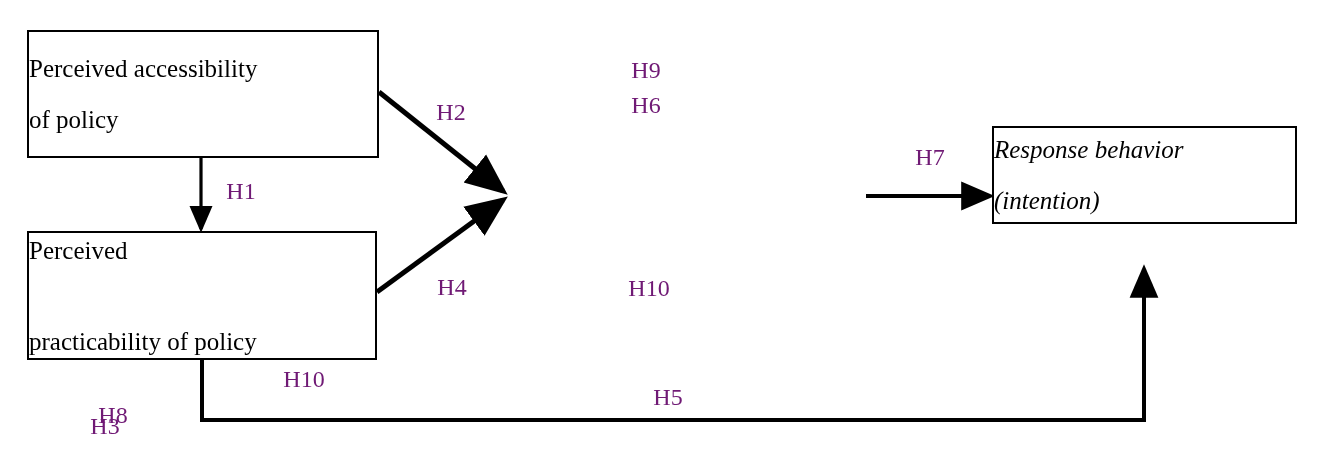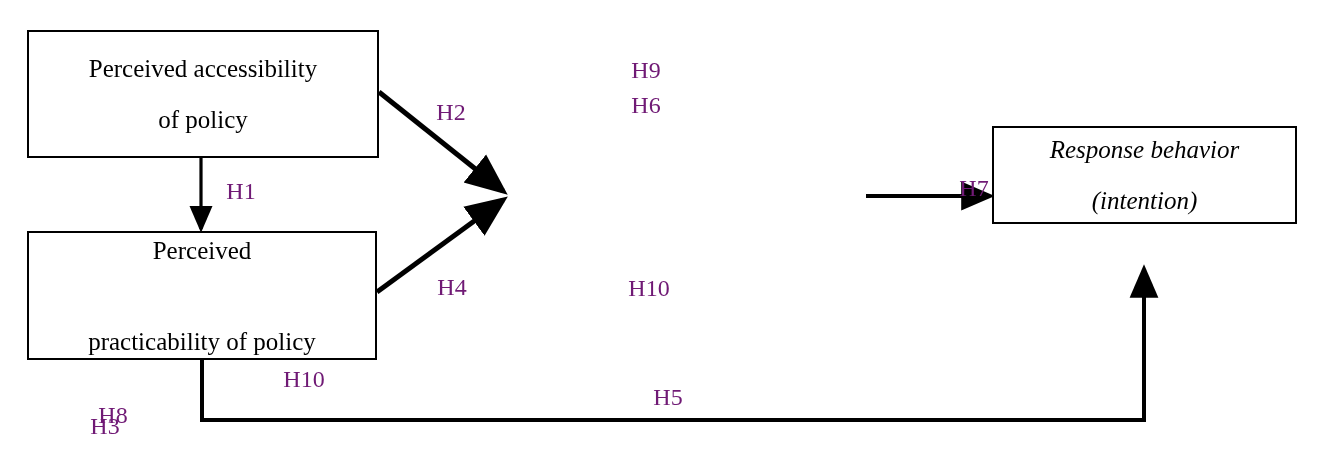--- a/index.html
+++ b/index.html
@@ -22,21 +22,21 @@
     width: 1324px;
     height: 449px;
   }
   .node-box {
     position: absolute;
     box-sizing: border-box;
     border: 2px solid #000000;
     background: #ffffff;
     display: flex;
     flex-direction: column;
-    align-items: center;
+    align-items: flex-start;
     justify-content: center;
     text-align: center;
     color: #000000;
     font-size: 25px;
     line-height: 1.0;
   }
   .node-line {
     display: block;
     white-space: nowrap;
   }
@@ -88,21 +88,21 @@
 
 
   <div class="node-box" style="left:992px; top:126px; width:305px; height:98px;font-style:italic;">
     <span class="node-line">Response behavior</span>
     <span class="node-line">(intention)</span>
   </div>
 
   <span class="edge-label" style="left:241px; top:191px;">H1</span>
   <span class="edge-label" style="left:451px; top:112px;">H2</span>
   <span class="edge-label" style="left:452px; top:287px;">H4</span>
-  <span class="edge-label" style="left:930px; top:188px;margin-left:44px;">H7</span>
+  <span class="edge-label" style="left:930px; top:157px;">H7</span>
   <span class="edge-label" style="left:668px; top:397px;">H5</span>
 
   <span class="edge-label" style="left:646px; top:70px;">H9</span>
   <span class="edge-label" style="left:646px; top:105px;">H6</span>
   <span class="edge-label" style="left:649px; top:288px;">H10</span>
   <span class="edge-label" style="left:105px; top:379px;margin-top:47px;">H3</span>
   <span class="edge-label" style="left:113px; top:415px;">H8</span>
   <span class="edge-label" style="left:304px; top:379px;">H10</span>
 
 </div>

